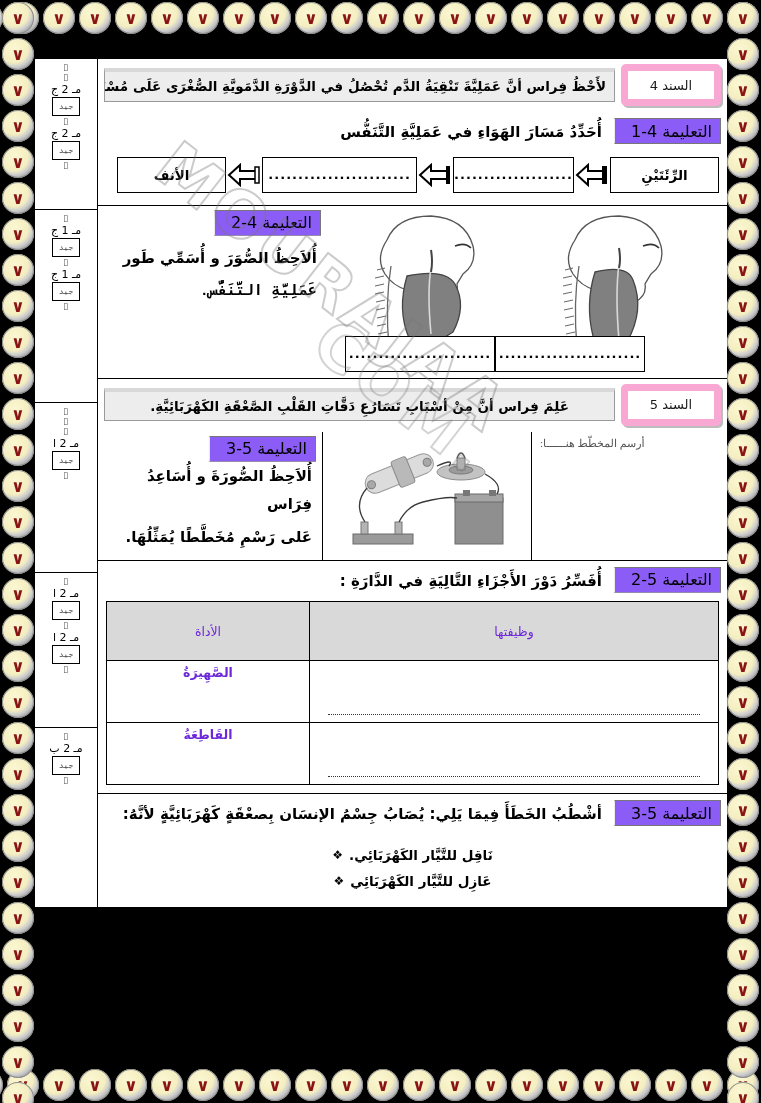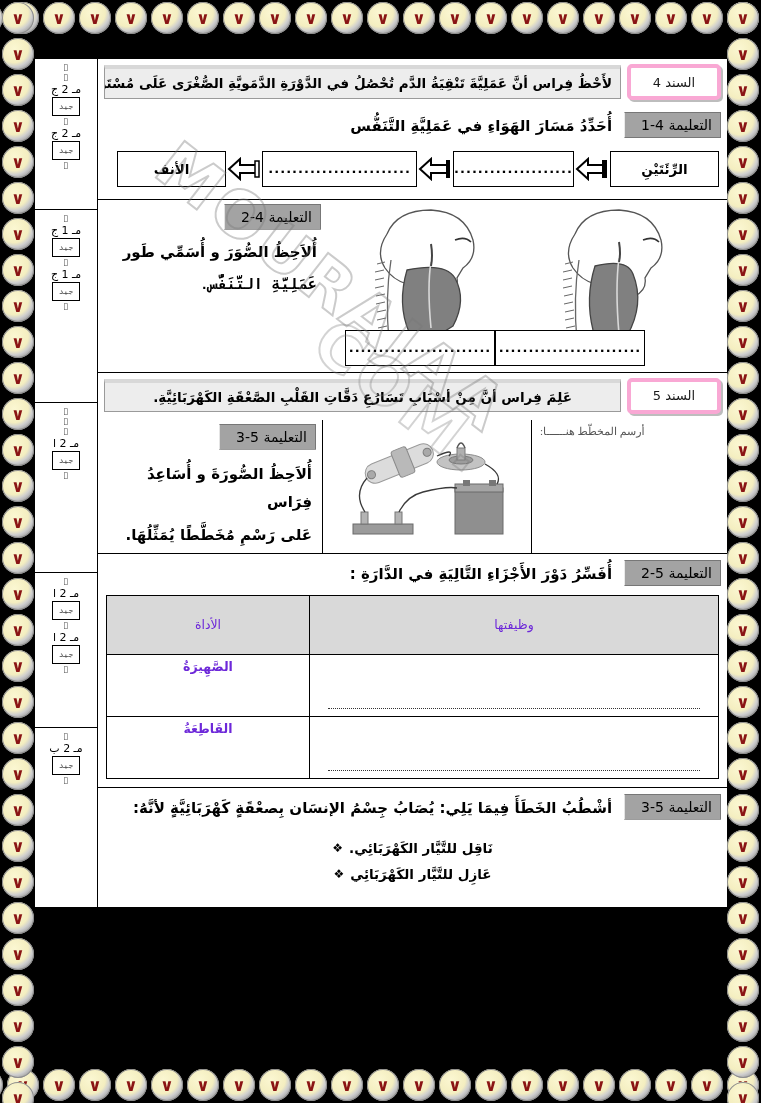--- a/index.html
+++ b/index.html
@@ -62,39 +62,39 @@
   .mg-box{width:26px;height:17px;border:1px solid #000;margin-top:1px;
     display:flex;align-items:center;justify-content:center;
     font-size:8px;color:#444;font-family:Liberation Mono, monospace;}
   
   .sec{box-sizing:border-box;border-bottom:1px solid #000;position:relative;}
   .sec.last{border-bottom:none;}
   
   .doc-head{display:flex;flex-direction:row;align-items:center;
     padding:5px 6px 6px 6px;gap:6px;}
   .doc-badge{
-    flex:0 0 auto;min-width:86px;height:28px;border:4px solid #f9a8d4;
+    flex:0 0 auto;min-width:86px;height:28px;border:7px solid #f9a8d4;
     border-radius:5px;background:#fff;display:flex;align-items:center;
     justify-content:center;font-size:13px;color:#1a1a1a;
     box-shadow:2px 2px 0 #bdbdbd;font-family:"DejaVu Sans",sans-serif;
   }
   .doc-bar{
     flex:1 1 auto;background:#ededed;border:1px solid #9a9a9a;
     border-top:4px solid #d8d8d8;
     padding:4px 8px;font-size:13.5px;font-weight:bold;color:#000;
     text-align:center;line-height:1.5;white-space:nowrap;overflow:hidden;
     font-family:"DejaVu Sans",sans-serif;
   }
   
   .inst-row{display:flex;flex-direction:row;align-items:flex-start;
     padding:6px 6px 4px 6px;gap:8px;}
   .inst-tag{
     flex:0 0 auto;position:relative;height:24px;padding:0 8px 0 16px;
-    background:#a3a3a3;border:1px solid #777;display:flex;align-items:center;
-    font-size:14px;color:#000;box-shadow:2px 2px 0 #c2c2c2;
+    background:#8b5cf6;border:1px solid #777;display:flex;align-items:center;
+    font-size:16px;color:#000;box-shadow:2px 2px 0 #c2c2c2;
     clip-path:polygon(0% 0%, 100% 0%, 100% 100%, 0% 100%, 0% 100%);
     font-family:"DejaVu Sans",sans-serif;
   }
   .inst-tag::after{
     content:"";position:absolute;left:-13px;top:-1px;
     width:0;height:0;border-top:13px solid transparent;
     border-bottom:13px solid transparent;border-right:13px solid #eaeaea;
     filter:drop-shadow(-1px 0 0 #777);
   }
   .inst-text{flex:1 1 auto;font-size:15px;font-weight:bold;color:#000;
@@ -630,21 +630,21 @@
                 <path d="M62,86 Q70,70 86,66 Q110,60 120,62"></path>
                 <path d="M100,30 Q118,22 112,30"></path>
                 <path d="M148,38 Q166,48 160,58"></path>
               </g>
             </svg>
           </div>
           <div class="circ-txt">
             <div style="display:flex;justify-content:flex-start;">
               <div class="inst-tag">التعليمة 5-3</div>
             </div>
-            <div class="inst-text" style="margin-top:10px;">أُلاَحِظُ الصُّورَةَ و أُسَاعِدُ فِرَاس</div>
+            <div class="inst-text" style="margin-top:0;">أُلاَحِظُ الصُّورَةَ و أُسَاعِدُ فِرَاس</div>
             <div class="inst-text" style="margin-top:4px;">عَلى رَسْمِ مُخَطَّطًا يُمَثِّلُهَا.</div>
           </div>
         </div>
       </div>
 
       <div class="sec">
         <div class="inst-row">
           <div class="inst-tag">التعليمة 5-2</div>
           <div class="inst-text">أُفَسِّرُ دَوْرَ الأَجْزَاءِ التَّالِيَةِ في الدَّارَةِ :</div>
         </div>

